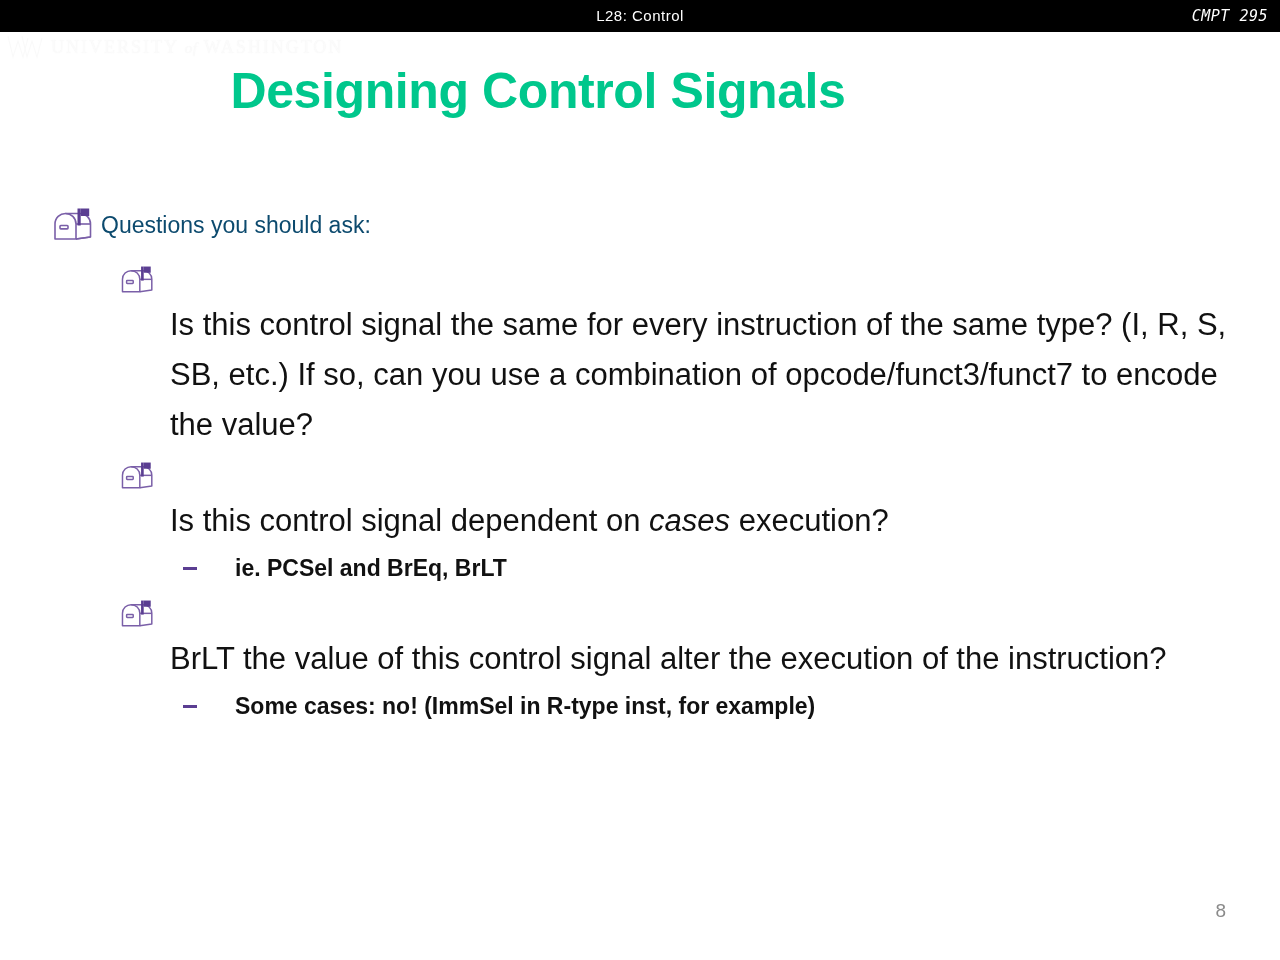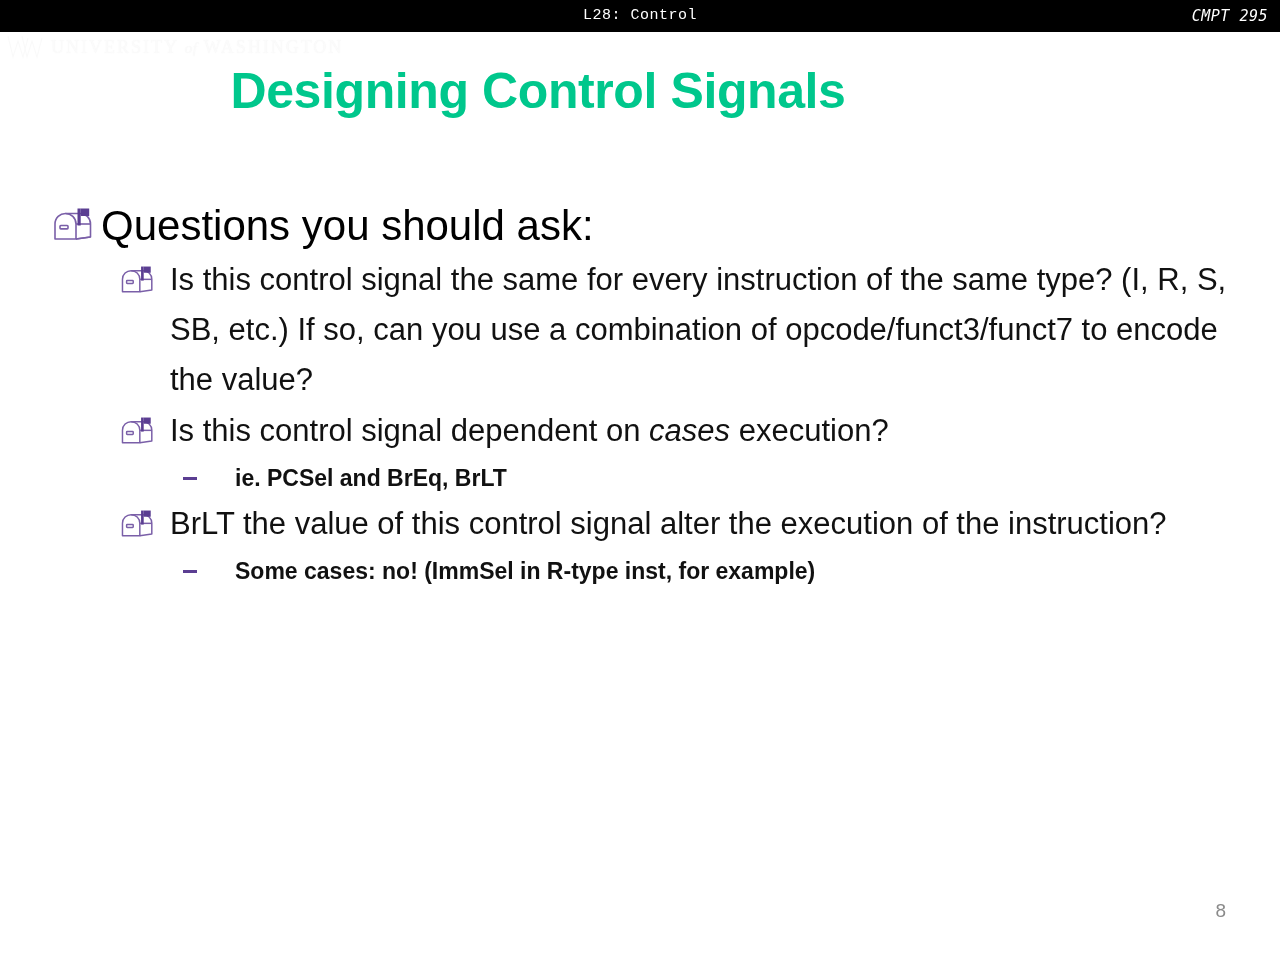--- a/index.html
+++ b/index.html
@@ -25,21 +25,21 @@
     z-index: 5;
   }
   .topbar-center {
     position: absolute;
     top: 0; left: 0;
     width: 1280px;
     height: 32px;
     line-height: 32px;
     text-align: center;
     color: #ffffff;
-    font-family: Liberation Mono, monospace;
+    font-family: Liberation Sans, sans-serif;
     font-size: 15px;
     letter-spacing: 0.5px;
   }
   .topbar-right {
     position: absolute;
     top: 0;
     right: 12px;
     height: 32px;
     line-height: 32px;
     color: #ffffff;
@@ -115,43 +115,44 @@
     padding-left: 52px;
     margin-bottom: 4px;
   }
   .lvl1 .bullet-icon {
     width: 46px;
     height: 38px;
     flex: none;
     margin-top: 7px;
   }
   .lvl1 .bullet-text {
-    font-size: 42px;
+    font-size: 23px;
     line-height: 51px;
-    color: #000000;
+    color: #0c4a6e;
     padding-left: 3px;
   }
 
   
   .lvl2 {
     padding-left: 120px;
     margin-bottom: 1px;
   }
   .lvl2 .bullet-icon {
     width: 38px;
     height: 32px;
     flex: none;
     margin-top: 10px;
   }
   .lvl2 .bullet-text {
     font-size: 31px;
     line-height: 50px;
     color: #111111;
     padding-left: 12px;
     max-width: 1060px;
+    margin-top: 45px;
   }
   .lvl2 .bullet-text em {
     font-style: italic;
   }
 
   
   .lvl3 {
     padding-left: 183px;
     margin-bottom: 0px;
     font-weight: bold;

